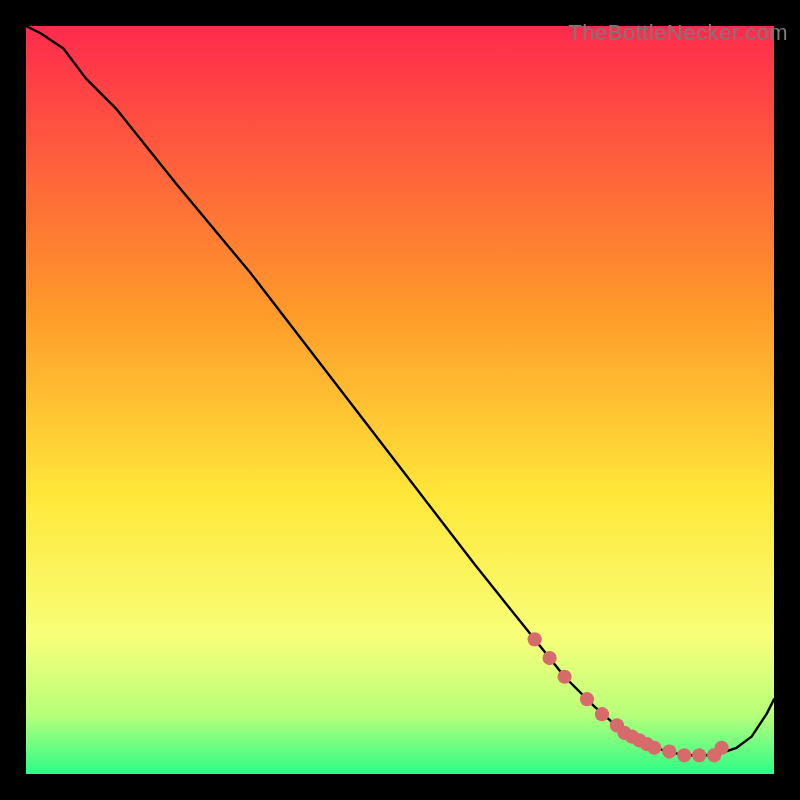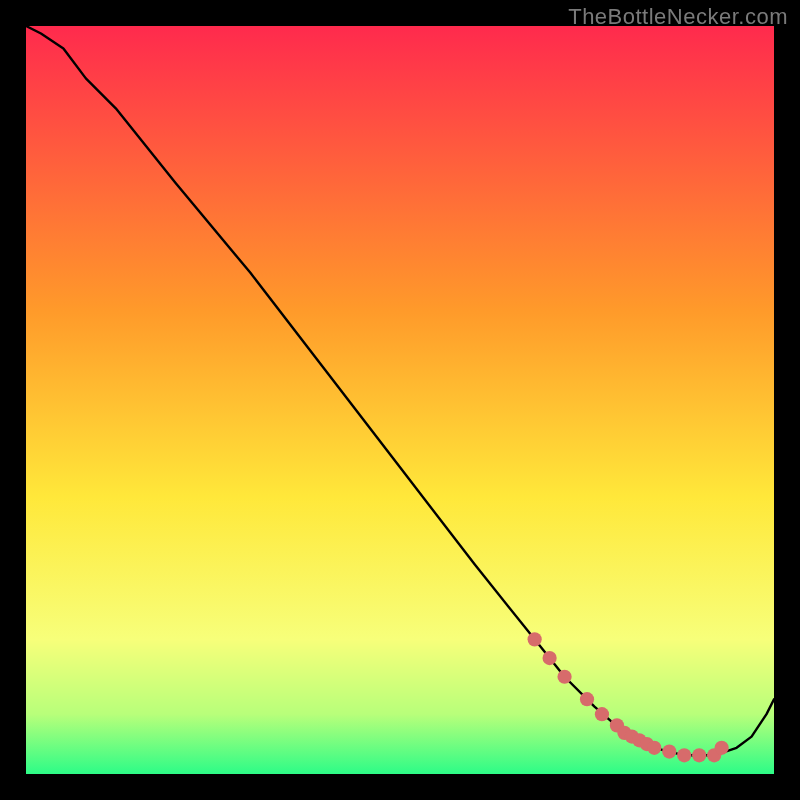--- a/index.html
+++ b/index.html
@@ -10,21 +10,21 @@
     font-family: Arial, Helvetica, sans-serif;
     overflow: hidden;
   }
   .stage {
     position: relative;
     width: 800px;
     height: 800px;
   }
   .watermark {
     position: absolute;
-    top: 4px;
+    top: 20px;
     right: 12px;
     color: #7a7a7a;
     font-size: 22px;
     letter-spacing: 0.5px;
     font-weight: 500;
     z-index: 5;
   }
   .plot-wrap {
     position: absolute;
     left: 26px;

